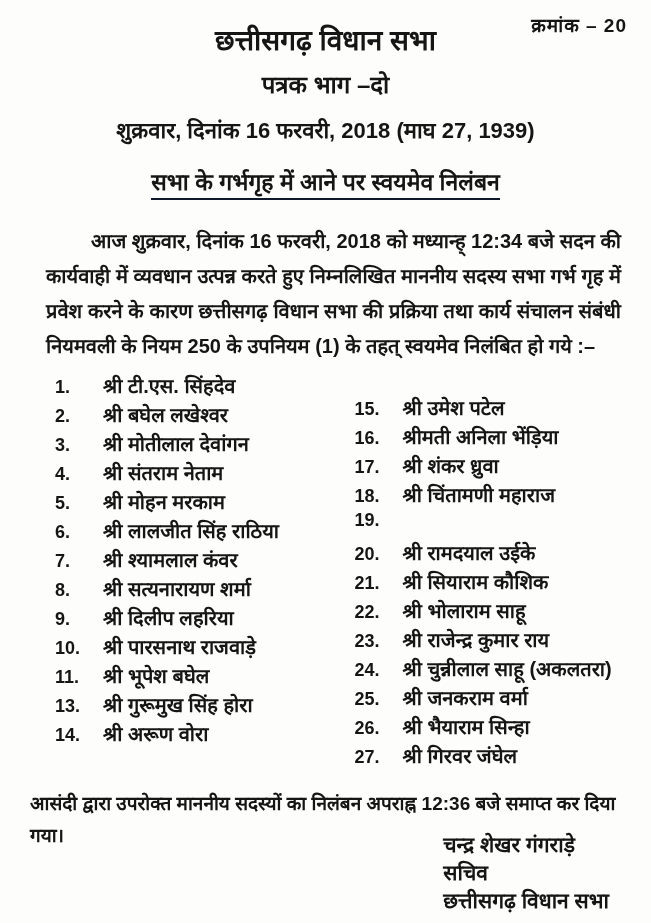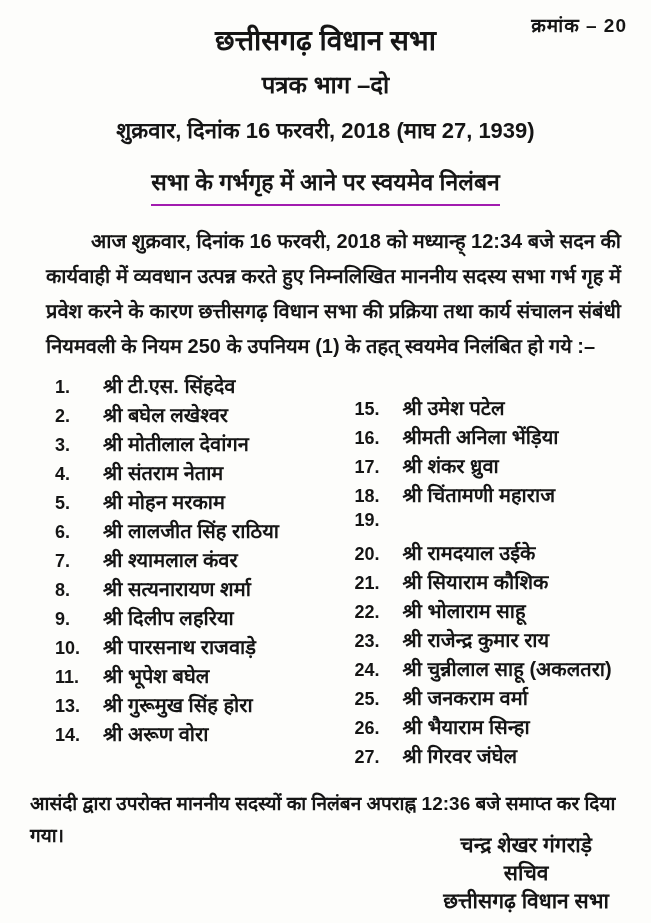--- a/index.html
+++ b/index.html
@@ -49,22 +49,22 @@
     line-height: 28px;
   }
   .doc-heading {
     margin-top: 21px;
     text-align: center;
     line-height: 32px;
   }
   .doc-heading .underlined {
     font-size: 23px;
     font-weight: 700;
-    border-bottom: 2px solid #a21caf;
-    padding-bottom: 9px;
+    border-bottom: 2px solid #0f172a;
+    padding-bottom: 3px;
   }
   .body-para {
     margin: 23px 30px 0 46px;
     font-size: 20px;
     font-weight: 600;
     line-height: 35px;
     text-align: justify;
     text-indent: 45px;
   }
   .members {
@@ -92,21 +92,20 @@
   .closing-line {
     margin: 17px 24px 0 30px;
     font-size: 19px;
     font-weight: 600;
     line-height: 32px;
   }
   .signature {
     position: absolute;
     right: 42px;
     bottom: 8px;
-    text-align: center;
     font-size: 21px;
     font-weight: 700;
     line-height: 28px;
     white-space: nowrap;
   }
 </style>
 </head>
 <body>
 
 <div class="page">

